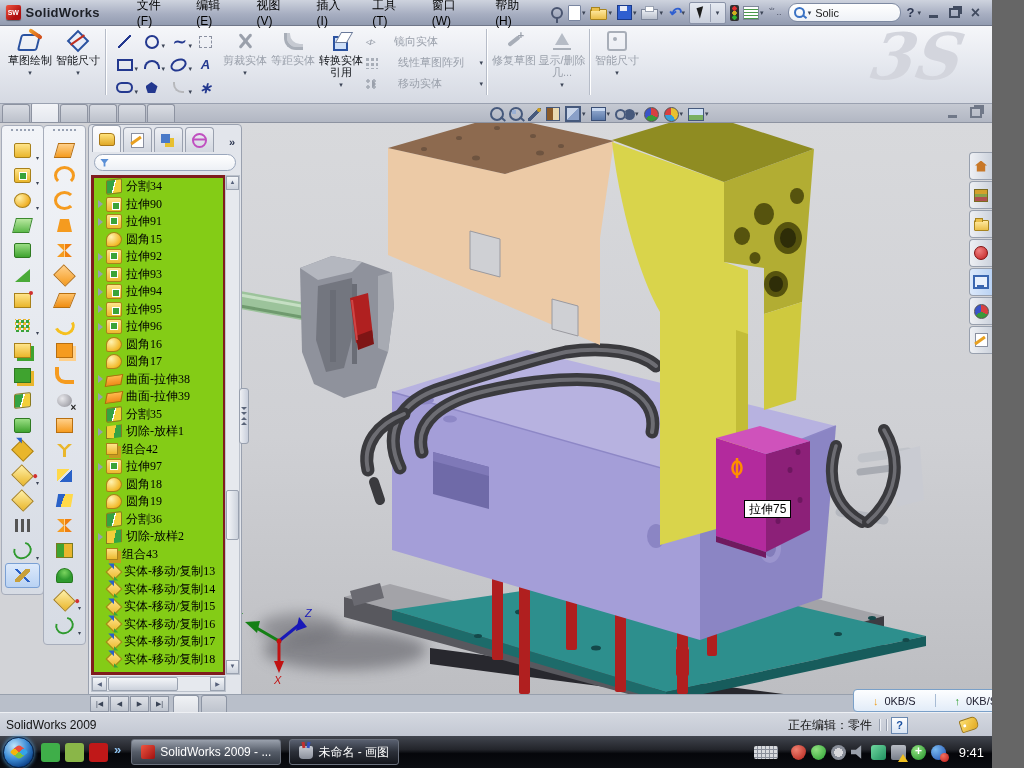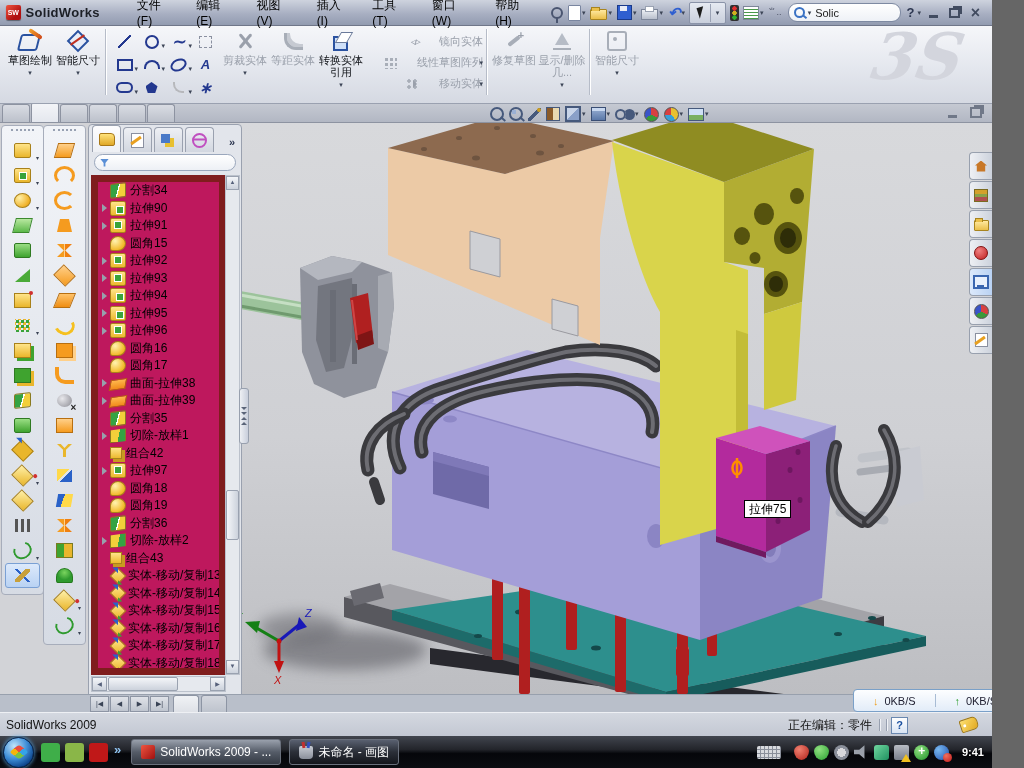--- a/index.html
+++ b/index.html
@@ -1,21 +1,21 @@
 <!DOCTYPE html>
 <html><head>
 <meta charset="utf-8">
 <style>
   html,body{margin:0;padding:0;background:#666;font-family:"Liberation Sans",sans-serif;}
   #screen{position:relative;width:992px;height:768px;overflow:hidden;background:#d2d3d7;font-size:12px;}
   
   .titlebar{position:absolute;left:0;top:0;right:0;height:25px;background:linear-gradient(#ced3de,#a8afc2 55%,#929bb0);border-bottom:1px solid #6f7689;display:flex;align-items:center;z-index:20;}
   .swcube{width:15px;height:15px;margin:0 5px 0 6px;border-radius:2px;background:linear-gradient(135deg,#ef5540,#b01010 70%);color:#fff;font-size:7px;font-weight:bold;display:flex;align-items:center;justify-content:center;box-shadow:0 1px 1px rgba(0,0,0,.4);}
   .appname{font-weight:bold;color:#1c1f26;font-size:13px;margin-right:26px;letter-spacing:.3px;}
-  .menus{display:flex;height:100%;align-items:center;justify-content:center;}
+  .menus{display:flex;height:100%;align-items:center;}
   .menu{padding:0 11px;color:#000;cursor:default;}
   .qat{display:flex;align-items:center;margin-left:4px;gap:1px;}
   .qi{display:flex;align-items:center;padding:0 2px;height:20px;position:relative;}
   .qi .ig{display:block;}
   .dd{font-size:7px;color:#3c4456;margin-left:1px;}
   .dd::before{content:"▾";}
   .q-pin{width:8px;height:8px;border:2px solid #4a5succeed;border:2px solid #4a5570;border-radius:50%;position:relative;}
   .q-pin::after{content:"";position:absolute;left:3px;top:8px;width:2px;height:6px;background:#4a5570;}
   .q-newdoc{width:11px;height:14px;background:#fff;border:1px solid #7a86a0;border-radius:1px;}
   .q-open{width:15px;height:9px;background:linear-gradient(#ffe9a0,#eabf4a);border:1px solid #a8841e;border-radius:1px;margin-top:4px;position:relative;}
@@ -86,21 +86,21 @@
   .sk-rect{width:12px;height:8px;border:2px solid #23388f;}
   .sk-arc{width:12px;height:7px;border:2px solid #23388f;border-bottom:none;border-radius:10px 10px 0 0;}
   .sk-ellipse{width:13px;height:8px;border:2px solid #23388f;border-radius:50%;transform:rotate(-25deg);}
   .sk-text::before{content:"A";color:#23388f;font-weight:bold;font-size:13px;}
   .sk-slot{width:13px;height:7px;border:2px solid #23388f;border-radius:6px;}
   .sk-poly{width:12px;height:11px;background:#23388f;clip-path:polygon(50% 0,100% 38%,81% 100%,19% 100%,0 38%);}
   .sk-sfillet{width:9px;height:9px;border-left:2px solid #999;border-bottom:2px solid #999;border-bottom-left-radius:9px;}
   .sk-point::before{content:"∗";color:#23388f;font-size:15px;font-weight:bold;}
   .si.disabled .ig{filter:grayscale(1);opacity:.55;}
   .smallstack{display:flex;flex-direction:column;padding-top:6px;width:118px;}
-  .sbn{display:flex;align-items:center;height:21px;gap:20px;color:#9aa0ab;font-size:11px;position:relative;justify-content:flex-end;}
+  .sbn{display:flex;align-items:center;height:21px;gap:20px;color:#9aa0ab;font-size:11px;position:relative;}
   .sbn .ig{flex:none;}
   .sbn .dd{position:absolute;right:0;}
   .bi-mirror::before{content:"◃▹";color:#9aa0ab;font-size:11px;letter-spacing:-1px;}
   .bi-pattern{width:13px;height:12px;background:radial-gradient(circle,#a8aeb8 1.5px,transparent 2px);background-size:5px 5px;}
   .bi-move{width:13px;height:12px;background:radial-gradient(circle,#a8aeb8 1.5px,transparent 2px);background-size:6px 6px;position:relative;}
   .bi-move::after{content:"";position:absolute;right:-2px;top:2px;border:4px solid transparent;border-left-color:#9aa0ab;}
   
   .tabrow{position:absolute;left:0;top:103px;right:0;height:19px;background:linear-gradient(#c6cad3,#b2b7c3);border-bottom:1px solid #8d93a1;display:flex;align-items:flex-end;padding-left:2px;z-index:10;}
   .rtab{height:17px;line-height:17px;padding:0 13px;margin-right:1px;background:linear-gradient(#d9dce3,#bcc1cb);border:1px solid #8d93a1;border-bottom:none;border-radius:3px 3px 0 0;color:#1c1f26;}
   .rtab.active{background:linear-gradient(#f4f5f8,#e4e7ee);height:19px;line-height:19px;}
@@ -160,21 +160,21 @@
   .fmmore{margin-left:auto;padding:0 6px 4px;color:#2c3650;font-size:11px;font-weight:bold;}
   .fmt-tree{width:14px;height:11px;background:linear-gradient(#ffe27a,#e0a828);border:1px solid #a87818;border-radius:2px 4px 2px 2px;}
   .fmt-prop{width:11px;height:13px;background:#fff;border:1px solid #8a90a0;position:relative;}
   .fmt-prop::after{content:"";position:absolute;left:-2px;top:5px;width:12px;height:3px;background:#e8a020;transform:rotate(-35deg);}
   .fmt-conf{width:9px;height:9px;background:#4a7ac8;box-shadow:4px 4px 0 #e8c030;margin:-3px 3px 0 -3px;}
   .fmt-dimx{width:11px;height:11px;border:2px solid #c050c0;border-radius:50%;position:relative;}
   .fmt-dimx::after{content:"";position:absolute;left:3.5px;top:-2px;width:2px;height:13px;background:#c050c0;box-shadow:0 0 0 0;transform:rotate(90deg);}
   .filter{margin:2px 5px;height:15px;border:1px solid #9aa7bc;border-radius:9px;background:linear-gradient(#fff,#edf0f5);display:flex;align-items:center;padding:0 5px;gap:4px;}
   .funnel{width:9px;height:8px;background:#5a8fd6;clip-path:polygon(0 0,100% 0,60% 55%,60% 100%,40% 100%,40% 55%);}
   .filter input{border:none;outline:none;background:transparent;flex:1;font-size:11px;min-width:10px;}
-  .tree{position:absolute;left:2px;right:15px;top:50px;bottom:20px;background:#be185d;border:7px solid #7f1d1d;overflow:hidden;}
+  .tree{position:absolute;left:2px;right:15px;top:50px;bottom:20px;background:#84cc16;border:3px solid #7f1d1d;overflow:hidden;font-family:Liberation Serif, serif;}
   .trow{height:17.5px;display:flex;align-items:center;padding-left:3px;color:#000;white-space:nowrap;}
   .trow .arrow{width:9px;flex:none;}
   .trow.exp .arrow::before{content:"";display:block;width:0;height:0;border-left:5px solid #98a0ac;border-top:4px solid transparent;border-bottom:4px solid transparent;margin-left:1px;}
   .ti{width:14px;height:13px;margin-right:4px;flex:none;}
   .tlabel{font-size:12px;}
   .ic-split{background:linear-gradient(105deg,#35a343 46%,#fff 46%,#fff 54%,#f2cf3a 54%);border:1px solid #8a7a20;border-radius:2px;transform:skewY(-6deg);}
   .ic-extrude{background:linear-gradient(#ffe48a,#ecb92e);border:1px solid #a9821b;border-radius:2px;position:relative;}
   .ic-extrude::after{content:"";position:absolute;right:1px;bottom:1px;width:6px;height:6px;background:#3aa33a;border:1px solid #fff;}
   .ic-extrude2{background:linear-gradient(#ffe48a,#ecb92e);border:1px solid #a9821b;border-radius:2px;position:relative;}
   .ic-extrude2::after{content:"";position:absolute;left:3px;top:2px;width:6px;height:6px;background:#3aa33a;border:1px solid #fff;}
@@ -280,21 +280,21 @@
   .tr-green{background:radial-gradient(circle at 35% 30%,#90e080,#28a030);border-radius:50% 50% 50% 50%/40% 40% 60% 60%;}
   .tr-gear{background:radial-gradient(circle at 50% 50%,#d8d8dc 40%,#8a8f9a 42%);border-radius:50%;}
   .tr-spk{background:#9aa0aa;clip-path:polygon(0 35%,35% 35%,70% 5%,70% 95%,35% 65%,0 65%);}
   .tr-teal{background:linear-gradient(135deg,#70d8a0,#209060);border-radius:3px;}
   .tr-net{background:linear-gradient(#b8bcc4,#787e8a);border-radius:2px;position:relative;}
   .tr-net::after{content:"";position:absolute;right:-2px;bottom:-2px;width:0;height:0;border-left:5px solid transparent;border-right:5px solid transparent;border-bottom:8px solid #f0c020;}
   .tr-plus{background:radial-gradient(circle at 35% 30%,#90e080,#1f9028);border-radius:50%;position:relative;}
   .tr-plus::after{content:"+";position:absolute;left:4px;top:-1px;color:#fff;font-weight:bold;font-size:12px;}
   .tr-blue{background:radial-gradient(circle at 30% 30%,#78b8f0,#2050b0);border-radius:50%;position:relative;}
   .tr-blue::after{content:"";position:absolute;right:-3px;bottom:-2px;width:9px;height:9px;border-radius:50%;background:radial-gradient(circle at 35% 30%,#f07060,#c01818);}
-  .clk{color:#fff;font-size:11px;margin-left:8px;text-shadow:0 1px 2px #000;font-weight:bold;}
+  .clk{color:#fff;font-size:13px;margin-left:8px;text-shadow:0 1px 2px #000;}
 </style>
 </head>
 <body>
 
 <div id="screen">
 
   <div class="titlebar">
     <div class="swcube">SW</div>
     <div class="appname">SolidWorks</div>
     <div class="menus">

